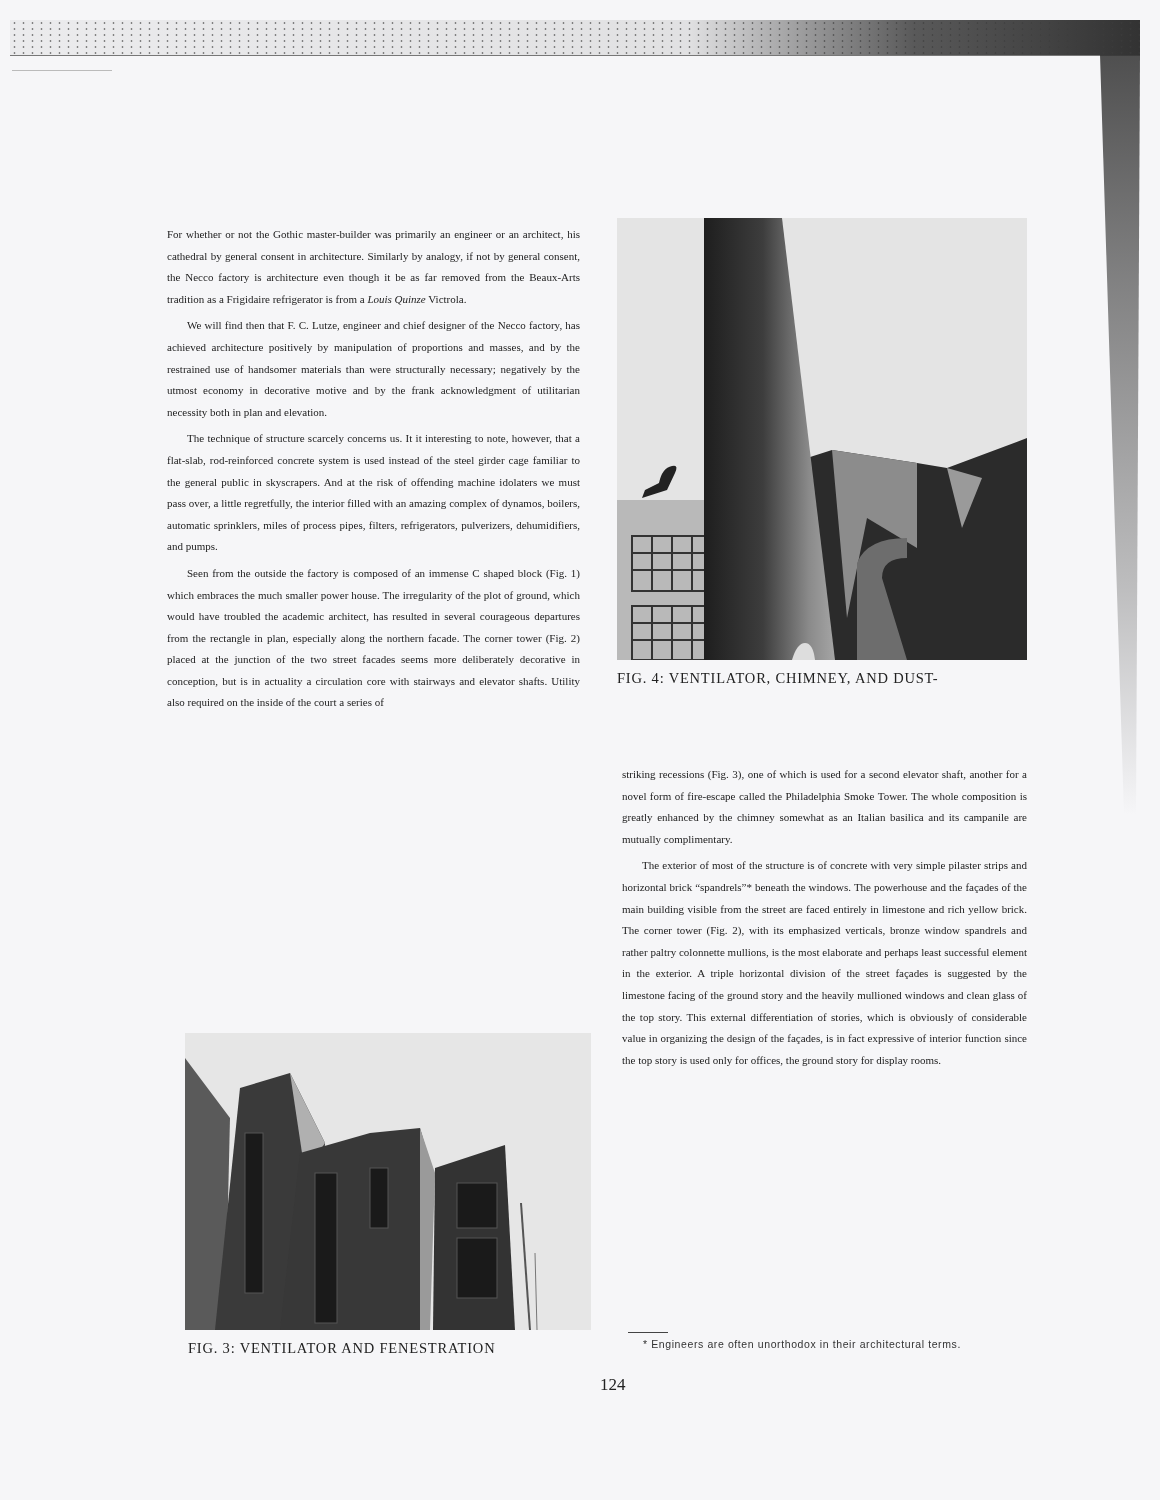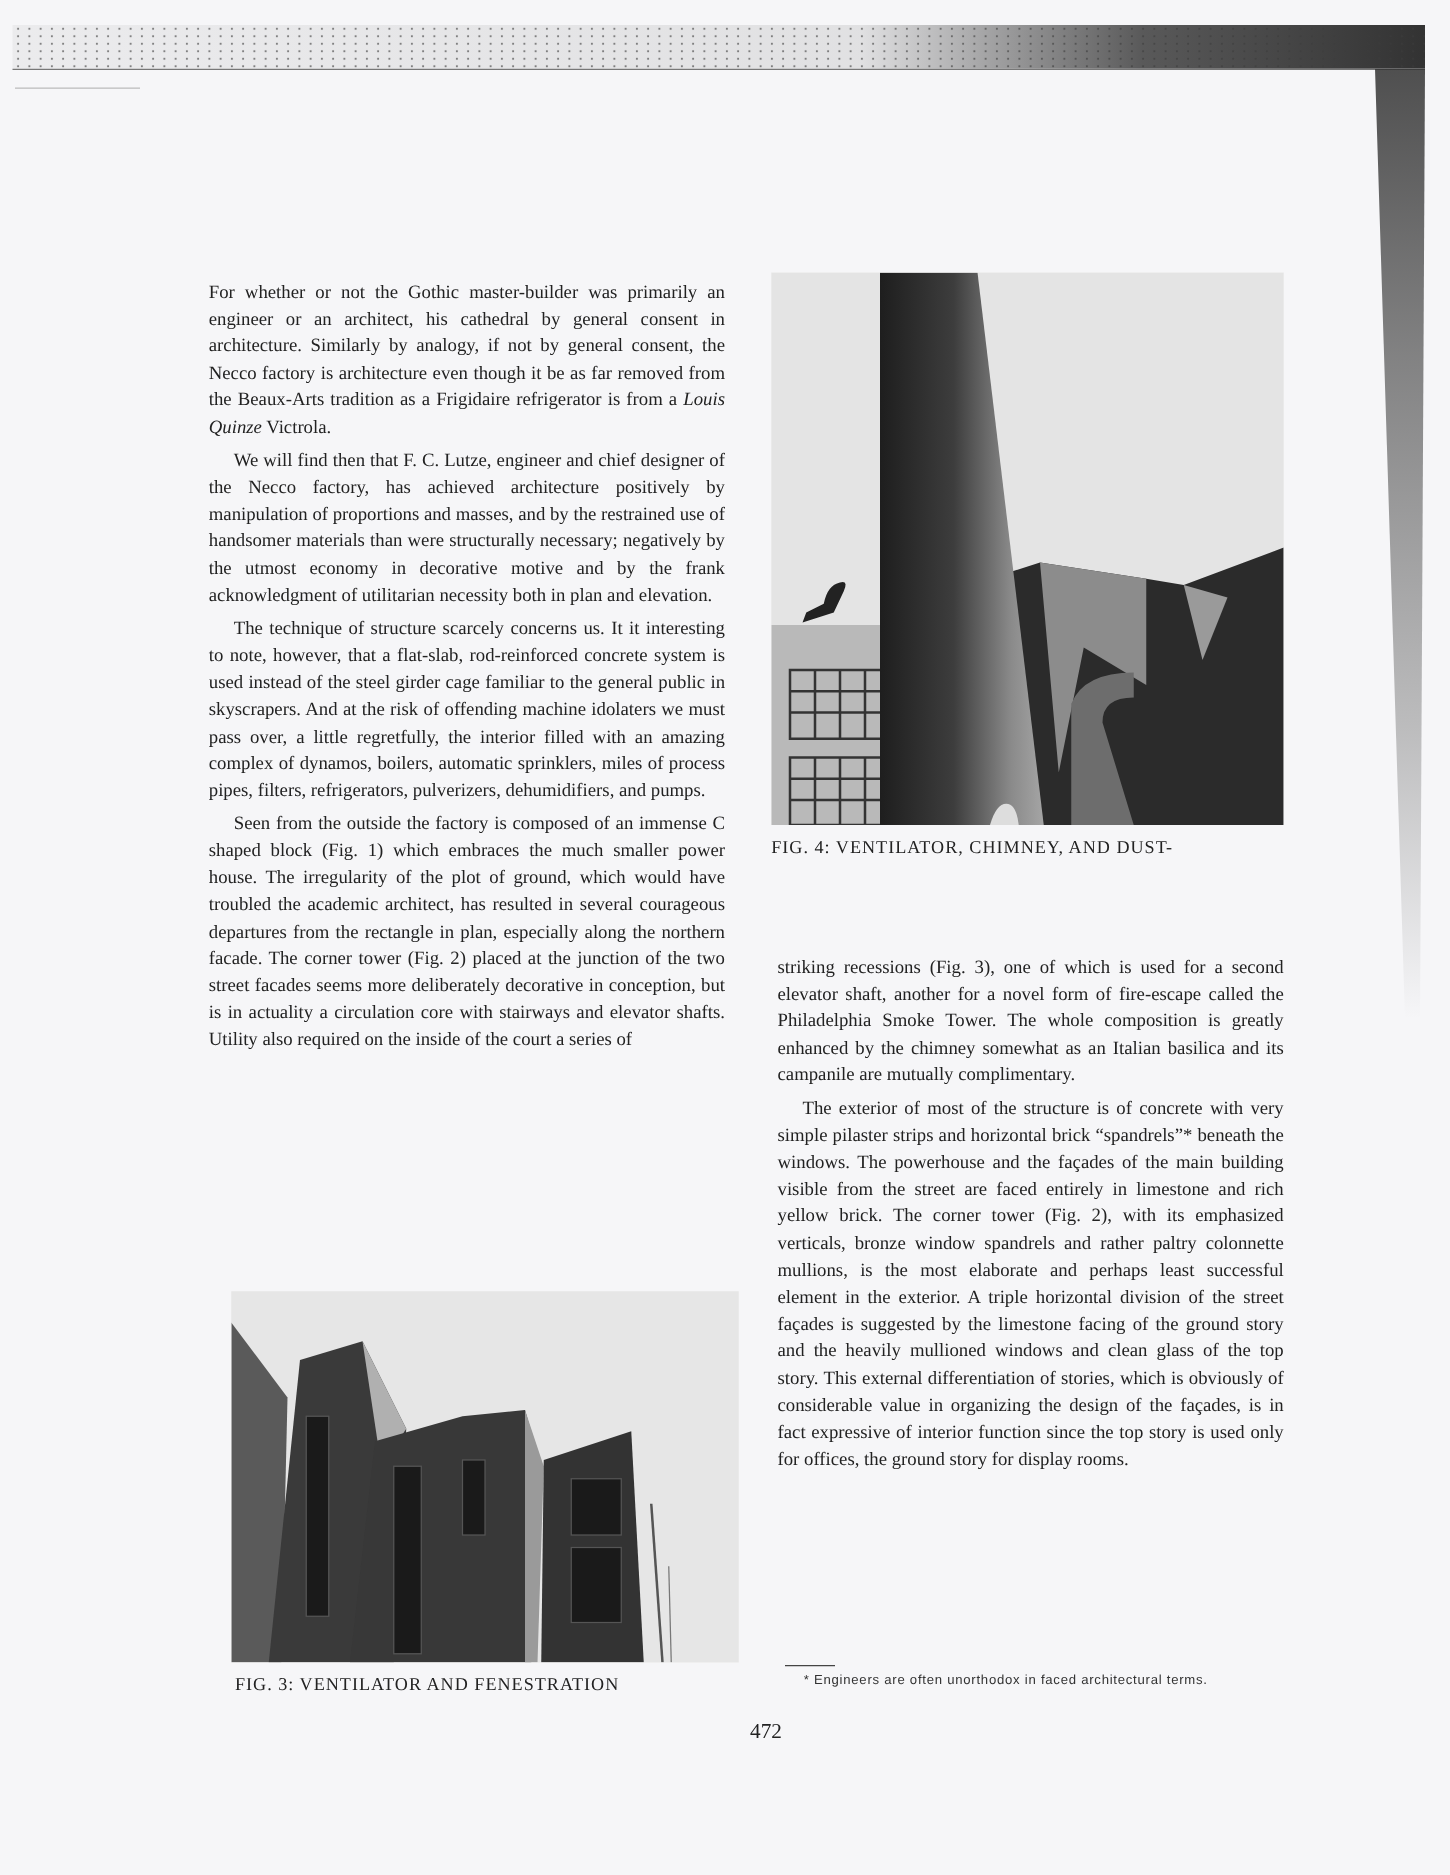--- a/index.html
+++ b/index.html
@@ -22,21 +22,21 @@
   .scan-right {
     position: absolute; left: 1100px; top: 55px; width: 40px; height: 760px;
     background: linear-gradient(to bottom, rgba(50,50,50,0.85) 0%, rgba(80,80,80,0.7) 30%, rgba(120,120,120,0.45) 70%, rgba(200,200,200,0.0) 100%);
     clip-path: polygon(0 0, 100% 0, 90% 100%, 60% 100%);
   }
   .scan-corner-line {
     position: absolute; left: 12px; top: 70px; width: 100px; height: 1px; background: #bbb;
   }
   .col {
     position: absolute;
-    font-size: 15px; line-height: 21.6px;
+    font-size: 11px; line-height: 21.6px;
     text-align: justify;
   }
   .col p { margin: 0 0 5px 0; text-indent: 20px; }
   .col p.first { text-indent: 0; }
   #left-col { left: 167px; top: 224px; width: 413px; }
   #right-top { left: 622px; top: 764px; width: 405px; }
   .fig {
     position: absolute; overflow: hidden;
     background: #eaeaea;
   }
@@ -144,15 +144,15 @@
       <rect x="272" y="150" width="40" height="45"></rect>
       <rect x="272" y="205" width="40" height="60"></rect>
     </g>
     <line x1="336" y1="170" x2="345" y2="297" stroke="#555" stroke-width="2"></line>
     <line x1="350" y1="220" x2="352" y2="297" stroke="#777" stroke-width="1"></line>
   </svg>
 </div>
 <div id="fig3-caption" class="caption">FIG. 3: VENTILATOR AND FENESTRATION</div>
 
 <div class="footnote-rule"></div>
-<div class="footnote">* Engineers are often unorthodox in faced architectural terms.</div>
+<div class="footnote">* Engineers are often unorthodox in their architectural terms.</div>
 
-<div class="page-num">472</div>
+<div class="page-num">124</div>
 
 </body></html>

